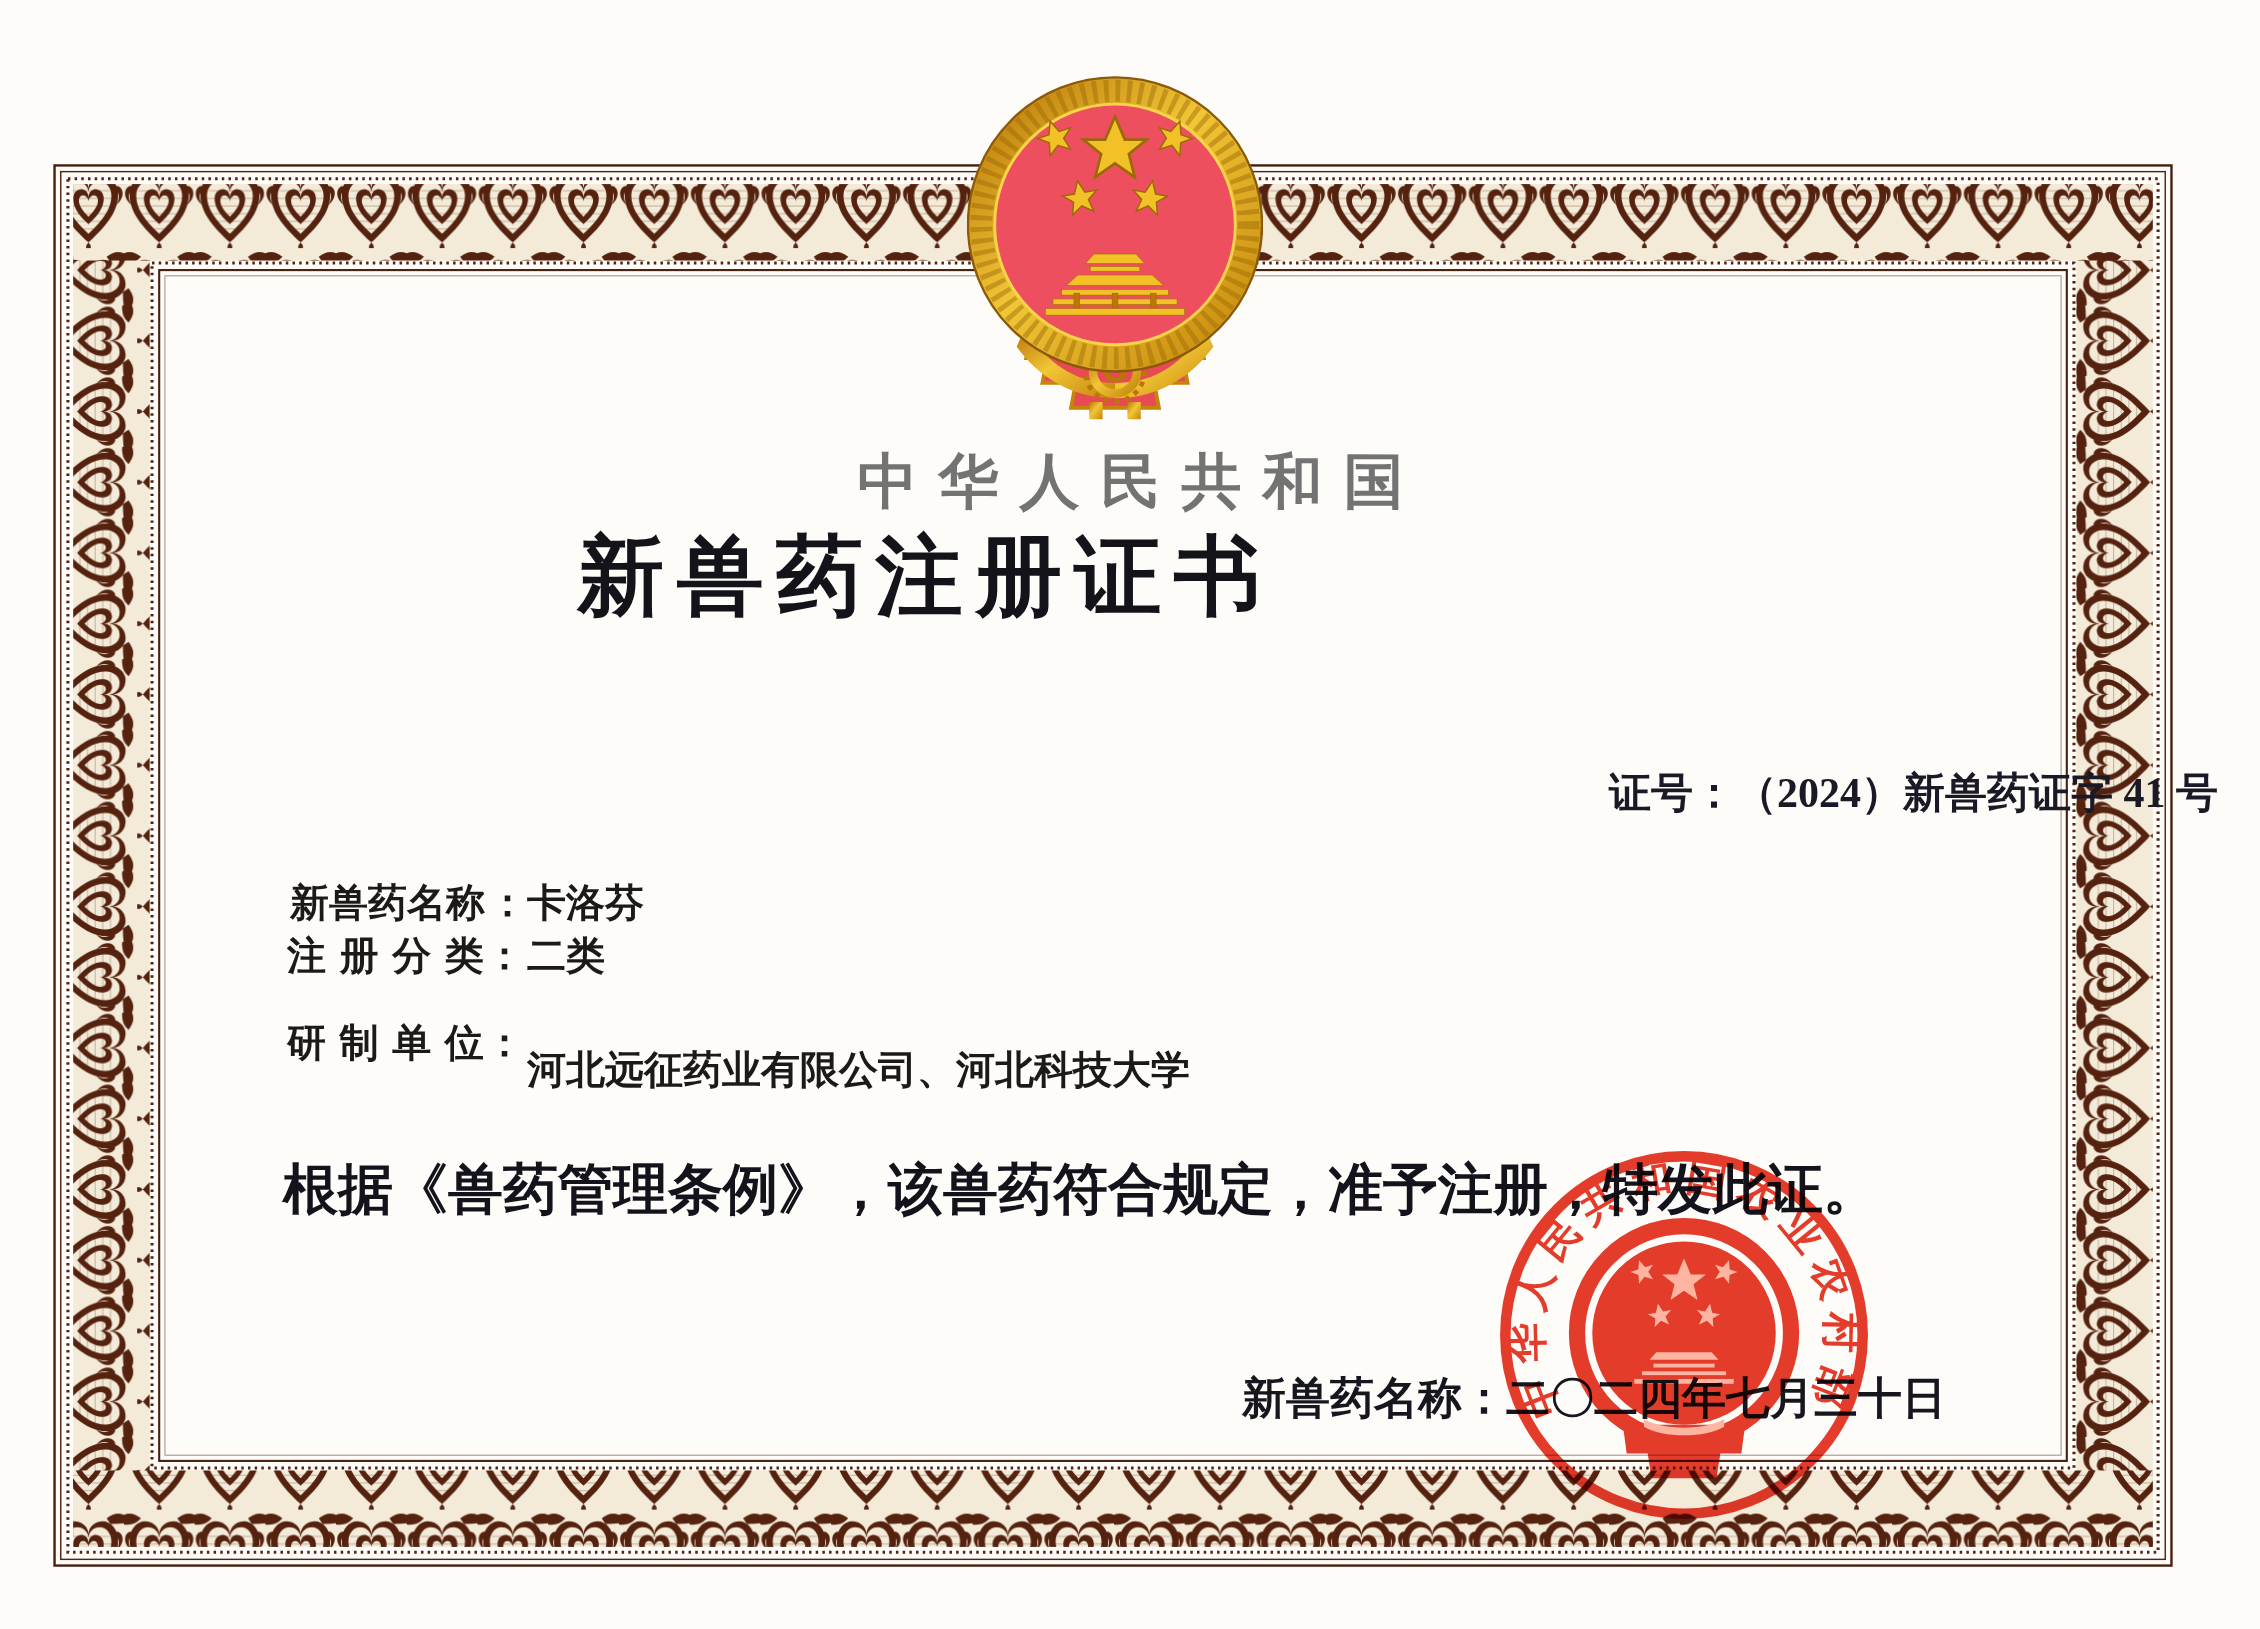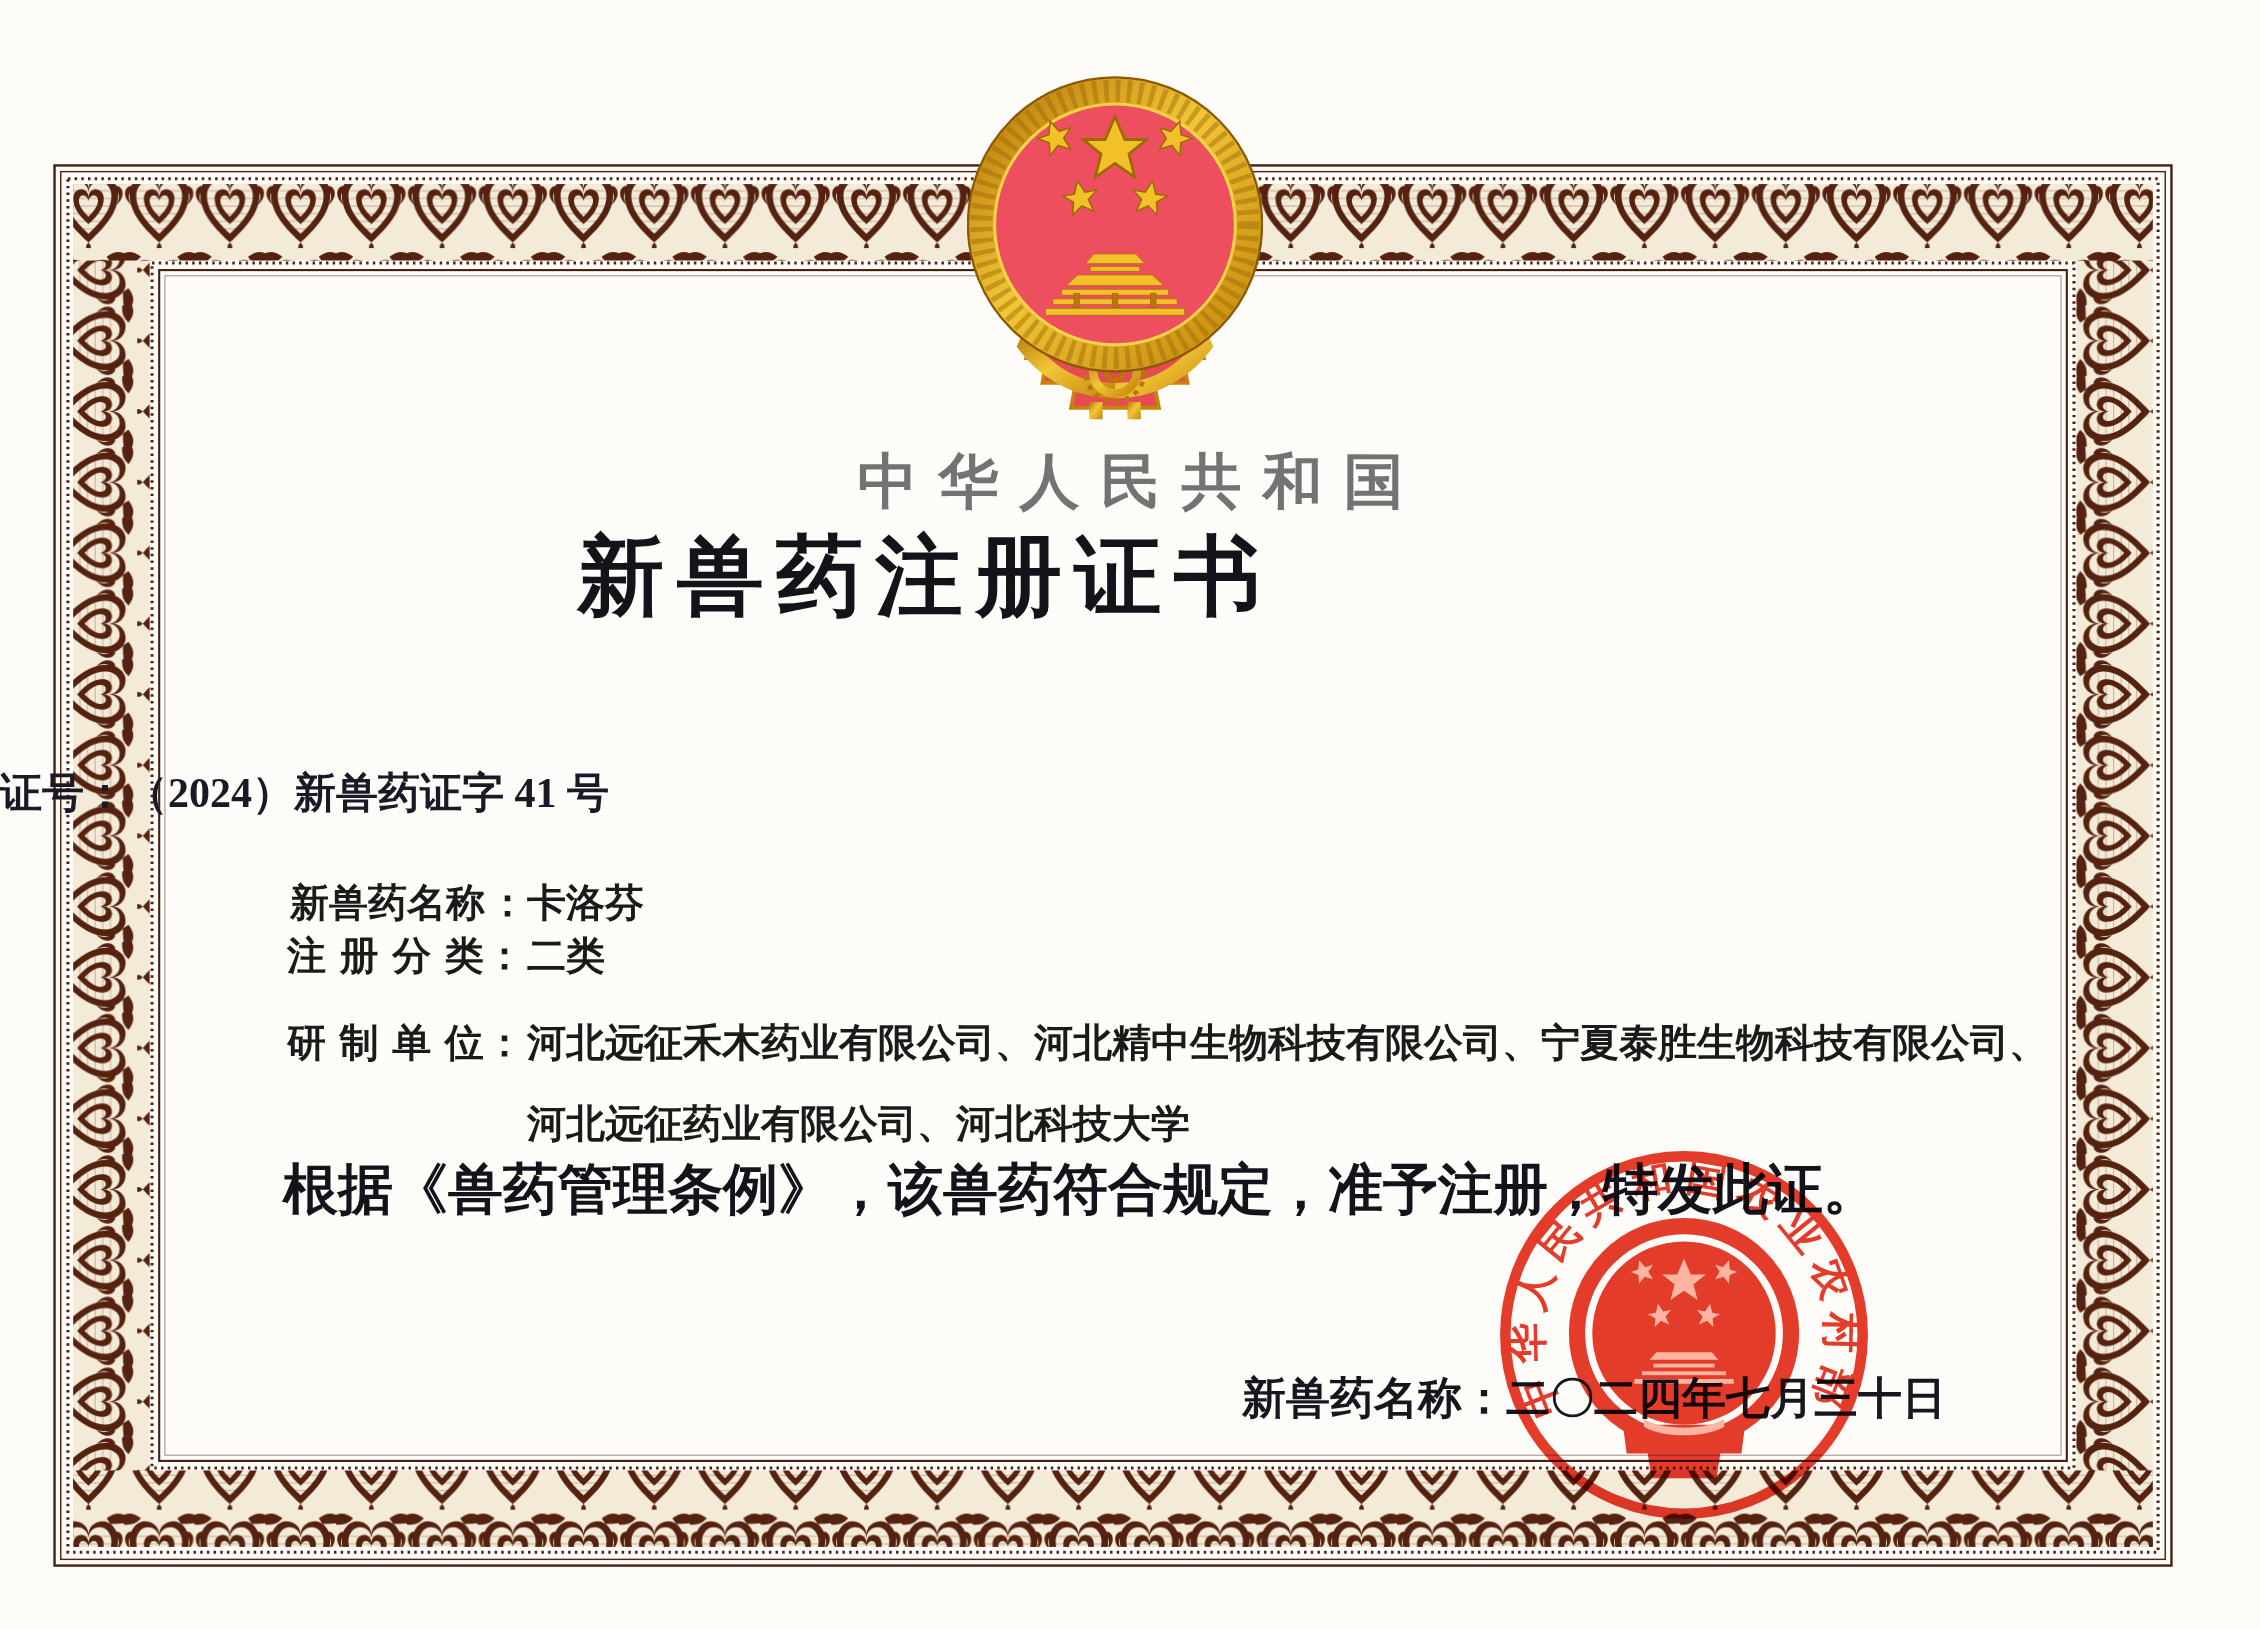--- a/index.html
+++ b/index.html
@@ -21,21 +21,21 @@
     left:0;top:442px;width:2261px;text-align:center;z-index:2;
     font-size:60px;font-weight:bold;letter-spacing:21px;padding-left:21px;box-sizing:border-box;
     white-space:nowrap;color:#737373;
   }
   .title2{
     left:0;top:518px;width:1838px;text-align:center;z-index:2;
     font-size:87px;font-weight:bold;letter-spacing:12.4px;padding-left:12.4px;box-sizing:border-box;
     white-space:nowrap;color:#15131a;
   }
   .certno{
-    left:0;top:765px;width:2218px;text-align:left;z-index:2;
+    left:0;top:765px;width:2218px;text-align:right;z-index:2;
     font-size:42px;font-weight:bold;white-space:nowrap;color:#1b1925;
   }
   .fields{left:287px;top:876px;width:1721px;z-index:2;font-size:39px;font-weight:bold;}
   .field-row{position:absolute;left:0;white-space:nowrap;}
   .row-name{top:0;text-align:right;}
   .row-class{top:53px;}
   .row-dev{top:140px;font-family:Liberation Mono, monospace;}
   .flabel{display:inline-block;width:198px;vertical-align:top;}
   .flabel.spread{letter-spacing:13.6px;}
   .fcolon{display:inline-block;vertical-align:top;width:42px;}
@@ -159,21 +159,21 @@
 <div class="abs certno">证号：（2024）新兽药证字 41 号</div>
 
 <div class="abs fields">
   <div class="field-row row-name">
     <span class="flabel">新兽药名称</span><span class="fcolon">：</span><span class="fvalue">卡洛芬</span>
   </div>
   <div class="field-row row-class">
     <span class="flabel spread">注册分类</span><span class="fcolon">：</span><span class="fvalue">二类</span>
   </div>
   <div class="field-row row-dev">
-    <span class="flabel spread">研制单位</span><span class="fcolon">：</span><span class="fvalue-block"><span class="fvalue-line">河北远征禾木药业有限公司、河北精中生物科技有限公司、宁夏泰胜生物科技有限公司、</span><span class="fvalue-line fvalue-line2">河北远征药业有限公司、河北科技大学</span></span>
+    <span class="flabel spread">研制单位</span><span class="fcolon">：</span><span class="fvalue-block"><span class="fvalue-line fvalue-line2">河北远征药业有限公司、河北科技大学</span></span>
   </div>
 </div>
 
 <div class="abs statement">根据《兽药管理条例》，该兽药符合规定，准予注册，特发此证。</div>
 
 <div class="abs dateline">
   <span>新兽药名称：</span><span>二〇二四年七月三十日</span>
 </div>
 
 <svg id="seal-svg" class="abs" width="387" height="387" viewBox="0 0 405 405">

